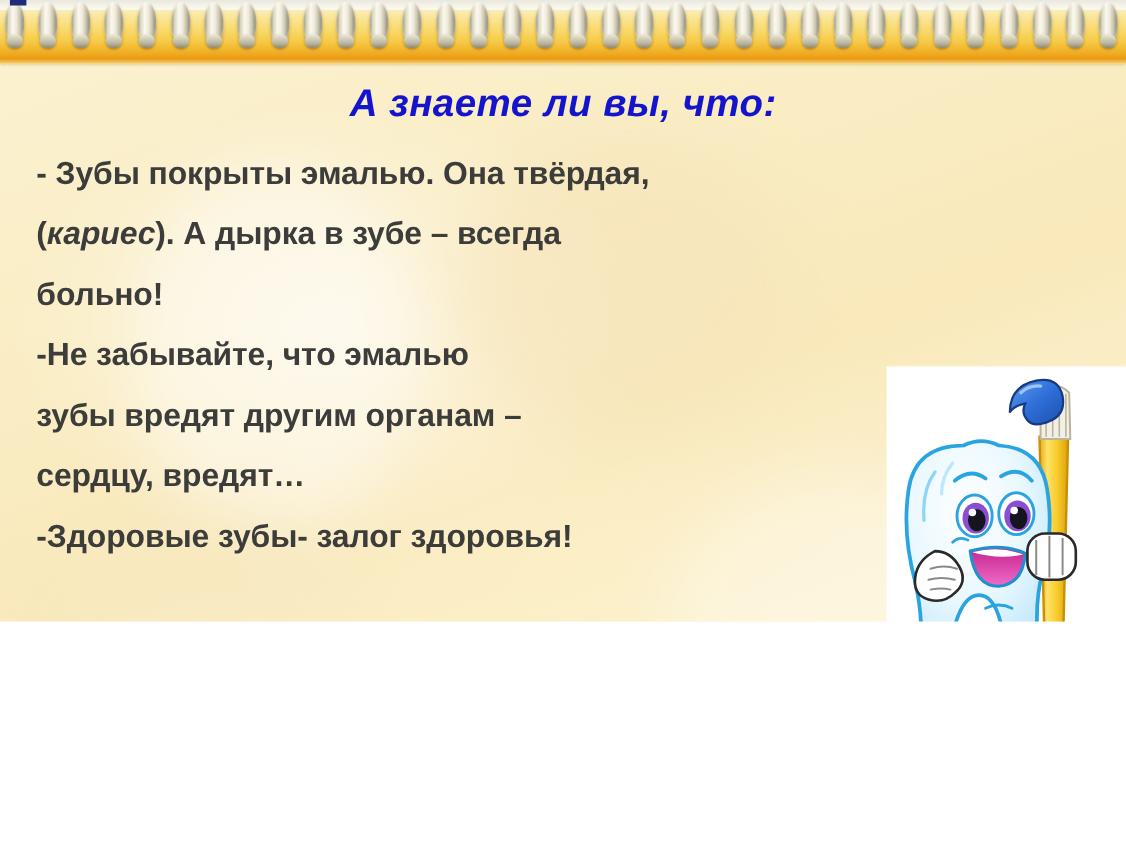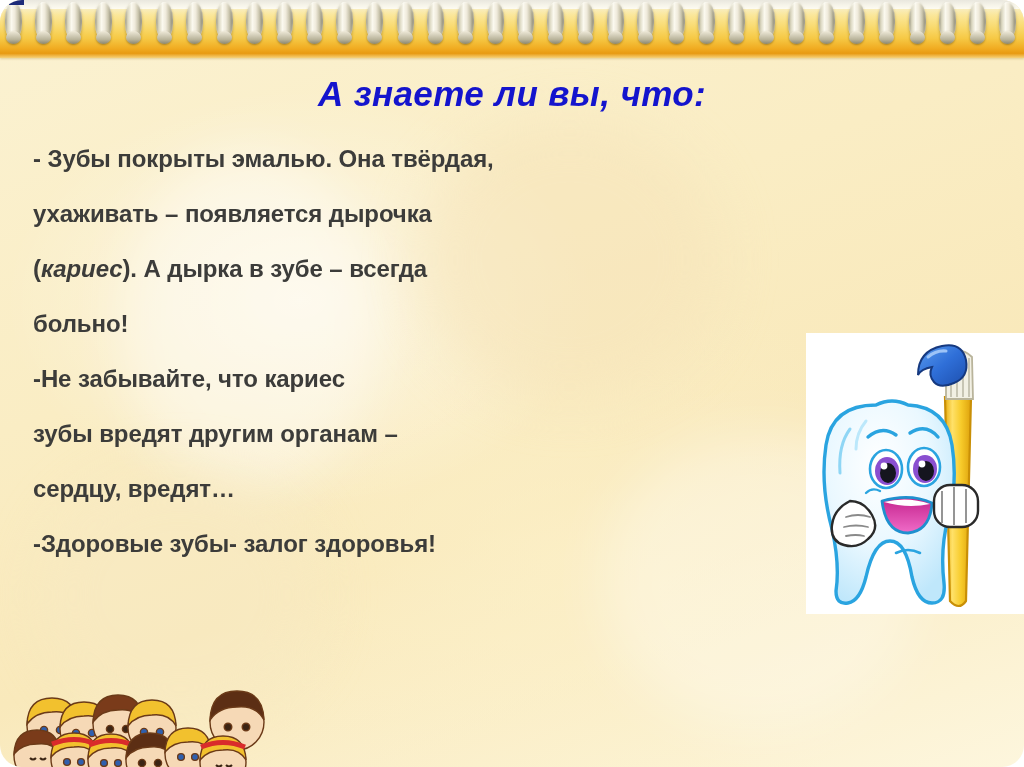--- a/index.html
+++ b/index.html
@@ -9,27 +9,26 @@
   body {
     width: 1024px;
     height: 767px;
     overflow: hidden;
     font-family: "Liberation Sans", sans-serif;
   }
 
   #slide {
     position: relative;
     width: 1024px;
-    height: 767px;
+    height: 565px;
     background:
       radial-gradient(ellipse 420px 300px at 300px 300px, rgba(255,255,255,0.55) 0%, rgba(255,255,255,0) 70%),
       radial-gradient(ellipse 500px 420px at 560px 560px, rgba(252,240,200,0.7) 0%, rgba(252,240,200,0) 72%),
       linear-gradient(160deg, #fbf2d2 0%, #faedc4 38%, #f9e9bb 62%, #fdf6dd 100%);
     overflow: hidden;
-    border-radius: 22px;
   }
 
   
   .paper-blotch {
     position: absolute;
     pointer-events: none;
     border-radius: 50%;
     filter: blur(26px);
   }
   .blotch-a { left: 120px; top: 150px; width: 260px; height: 340px;
@@ -110,21 +109,21 @@
     white-space: nowrap;
   }
 
   
   #body-text {
     position: absolute;
     left: 33px;
     top: 131px;
     width: 800px;
     color: #3c3c3a;
-    font-size: 24px;
+    font-size: 29px;
     font-weight: bold;
     line-height: 55px;
     letter-spacing: -0.1px;
   }
   #body-text .line { white-space: nowrap; }
   #body-text .ital { font-style: italic; }
 
   
   #tooth-figure {
     position: absolute;
@@ -194,24 +193,23 @@
         <div class="ring" style="left: 968.765px;"></div>
         <div class="ring" style="left: 998.882px;"></div>
       </div>
   </div>
   <div id="corner-mark"></div>
 
   <div id="title">А знаете ли вы, что:</div>
 
   <div id="body-text">
     <div class="line">- Зубы покрыты эмалью. Она твёрдая,</div>
-    <div class="line">ухаживать – появляется дырочка</div>
     <div class="line"><span>(</span><span class="ital">кариес</span><span>). А дырка в зубе – всегда</span></div>
     <div class="line">больно!</div>
-    <div class="line">-Не забывайте, что  кариес</div>
+    <div class="line">-Не забывайте, что  эмалью</div>
     <div class="line">зубы вредят другим органам –</div>
     <div class="line">сердцу, вредят…</div>
     <div class="line">-Здоровые зубы- залог здоровья!</div>
   </div>
 
   <div id="tooth-figure">
     <svg viewBox="0 0 218 281" width="218" height="281">
       <defs>
         <radialGradient id="toothGrad" cx="42%" cy="32%" r="72%">
           <stop offset="0%" stop-color="#ffffff"></stop>

